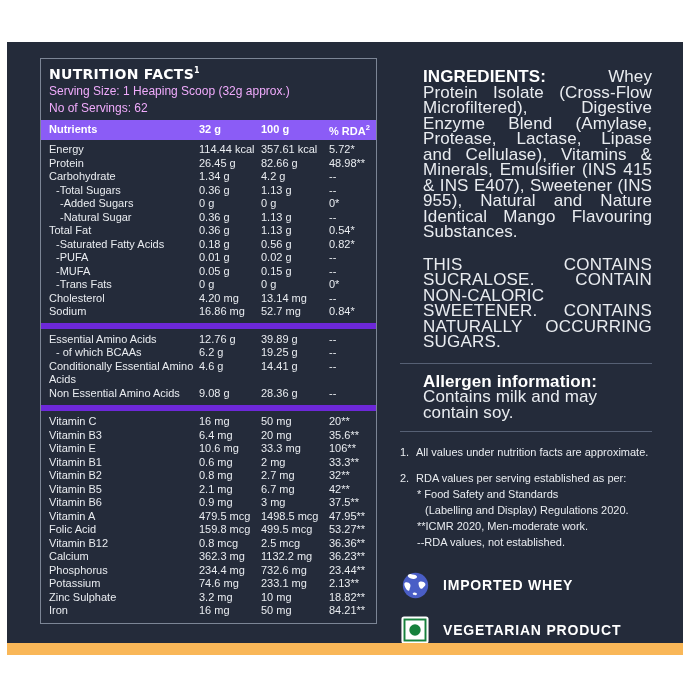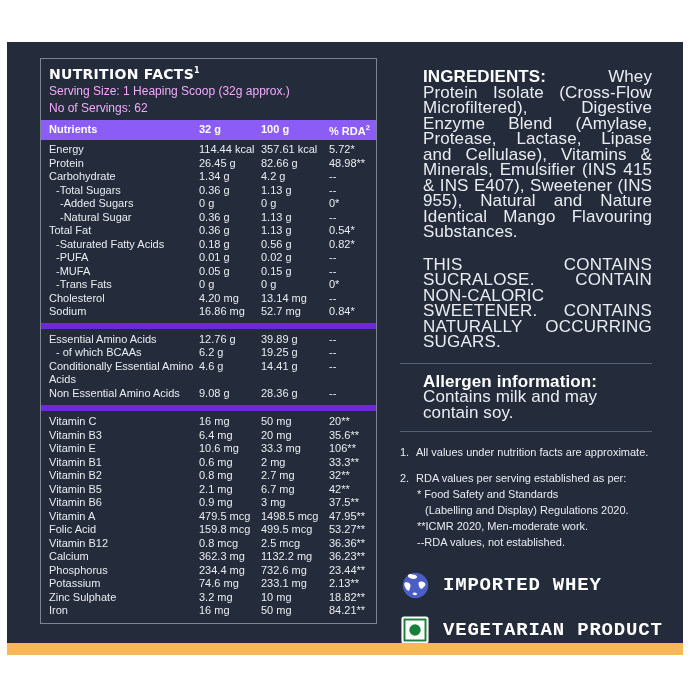--- a/index.html
+++ b/index.html
@@ -49,21 +49,21 @@
   .subnotes { margin-left:17px; }
   .sub { line-height:16px; white-space:nowrap; }
   .sub.indent { padding-left:8px; }
   .manufactured { margin-top:28px; font-family:"DejaVu Sans", sans-serif;
                   font-weight:bold; font-size:19px; color:#ffffff; letter-spacing:0.2px;
                   white-space:nowrap; }
   .badges { margin-top:20px; }
   .badge { display:flex; align-items:center; margin-bottom:15px; height:30px; }
   .bicon { width:30px; display:flex; justify-content:center; align-items:center;
            margin-right:13px; flex:0 0 30px; }
-  .blabel { font-family:Liberation Mono, monospace; font-weight:bold; font-size:19px;
+  .blabel { font-family:Liberation Sans, sans-serif; font-weight:bold; font-size:14px;
             color:#ffffff; letter-spacing:0.8px; white-space:nowrap; }
 </style>
 </head>
 <body>
 
 <div class="page">
   <div class="panel">
 
     <div class="facts">
       <div class="facts-head">

